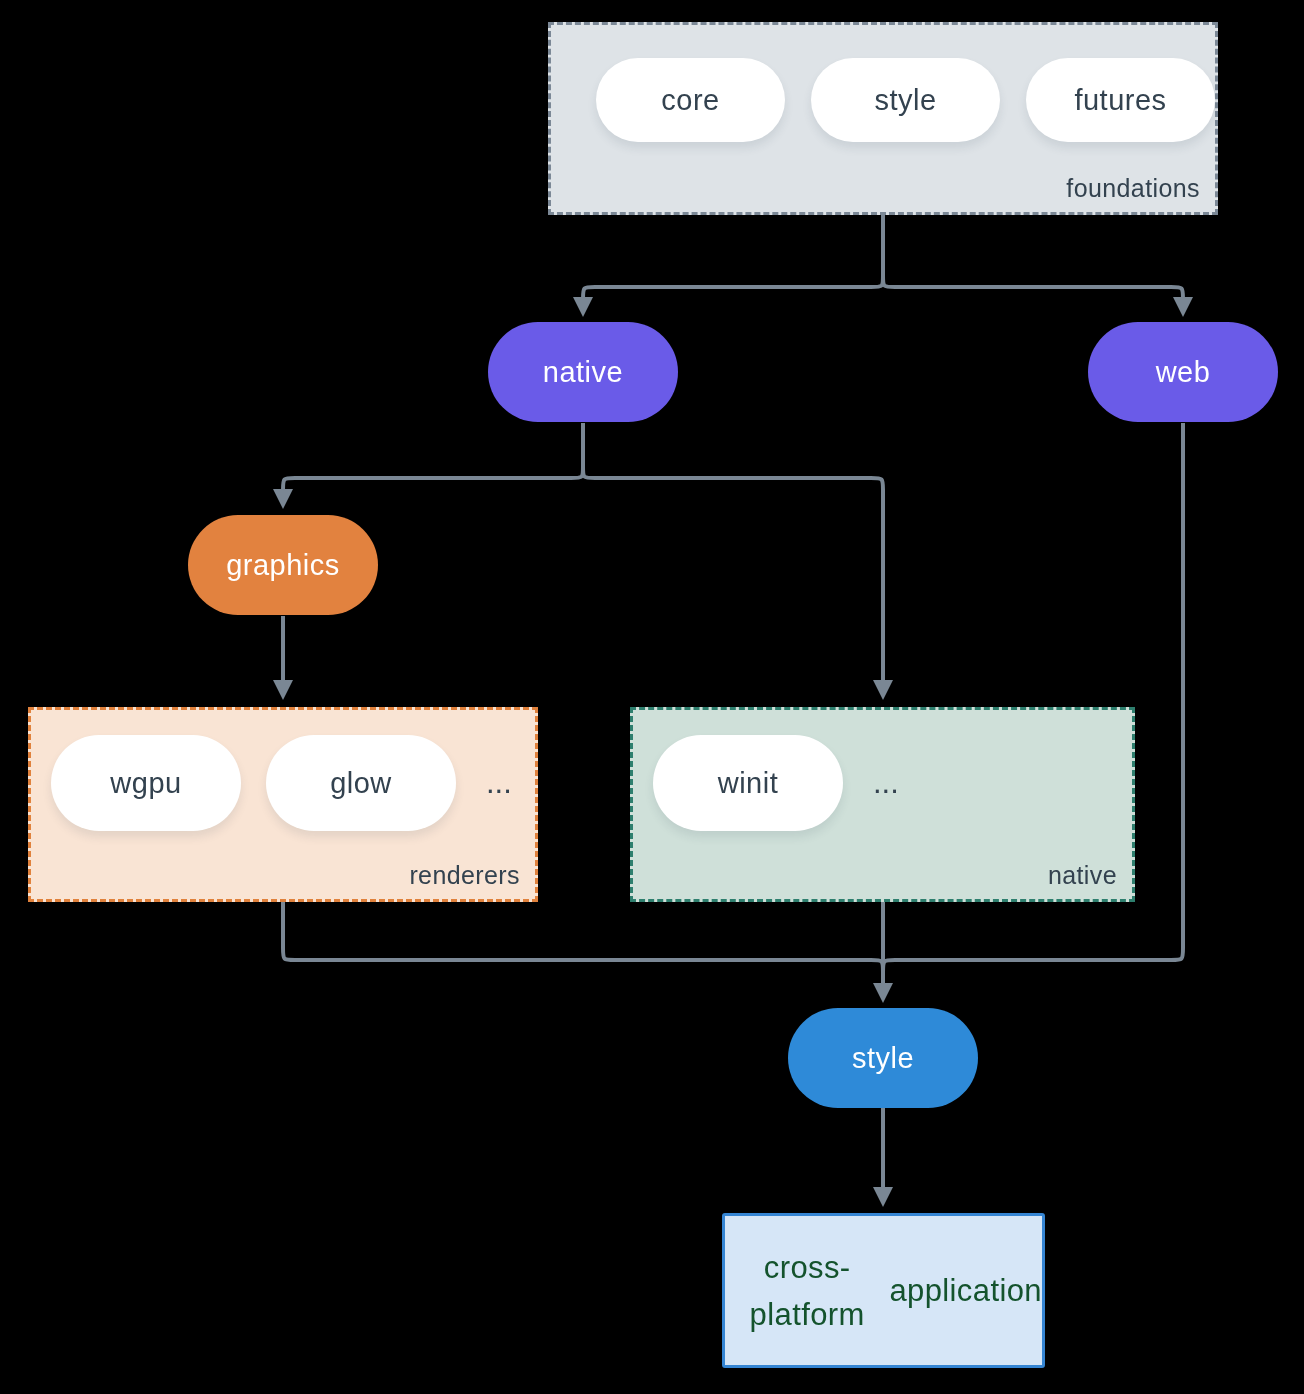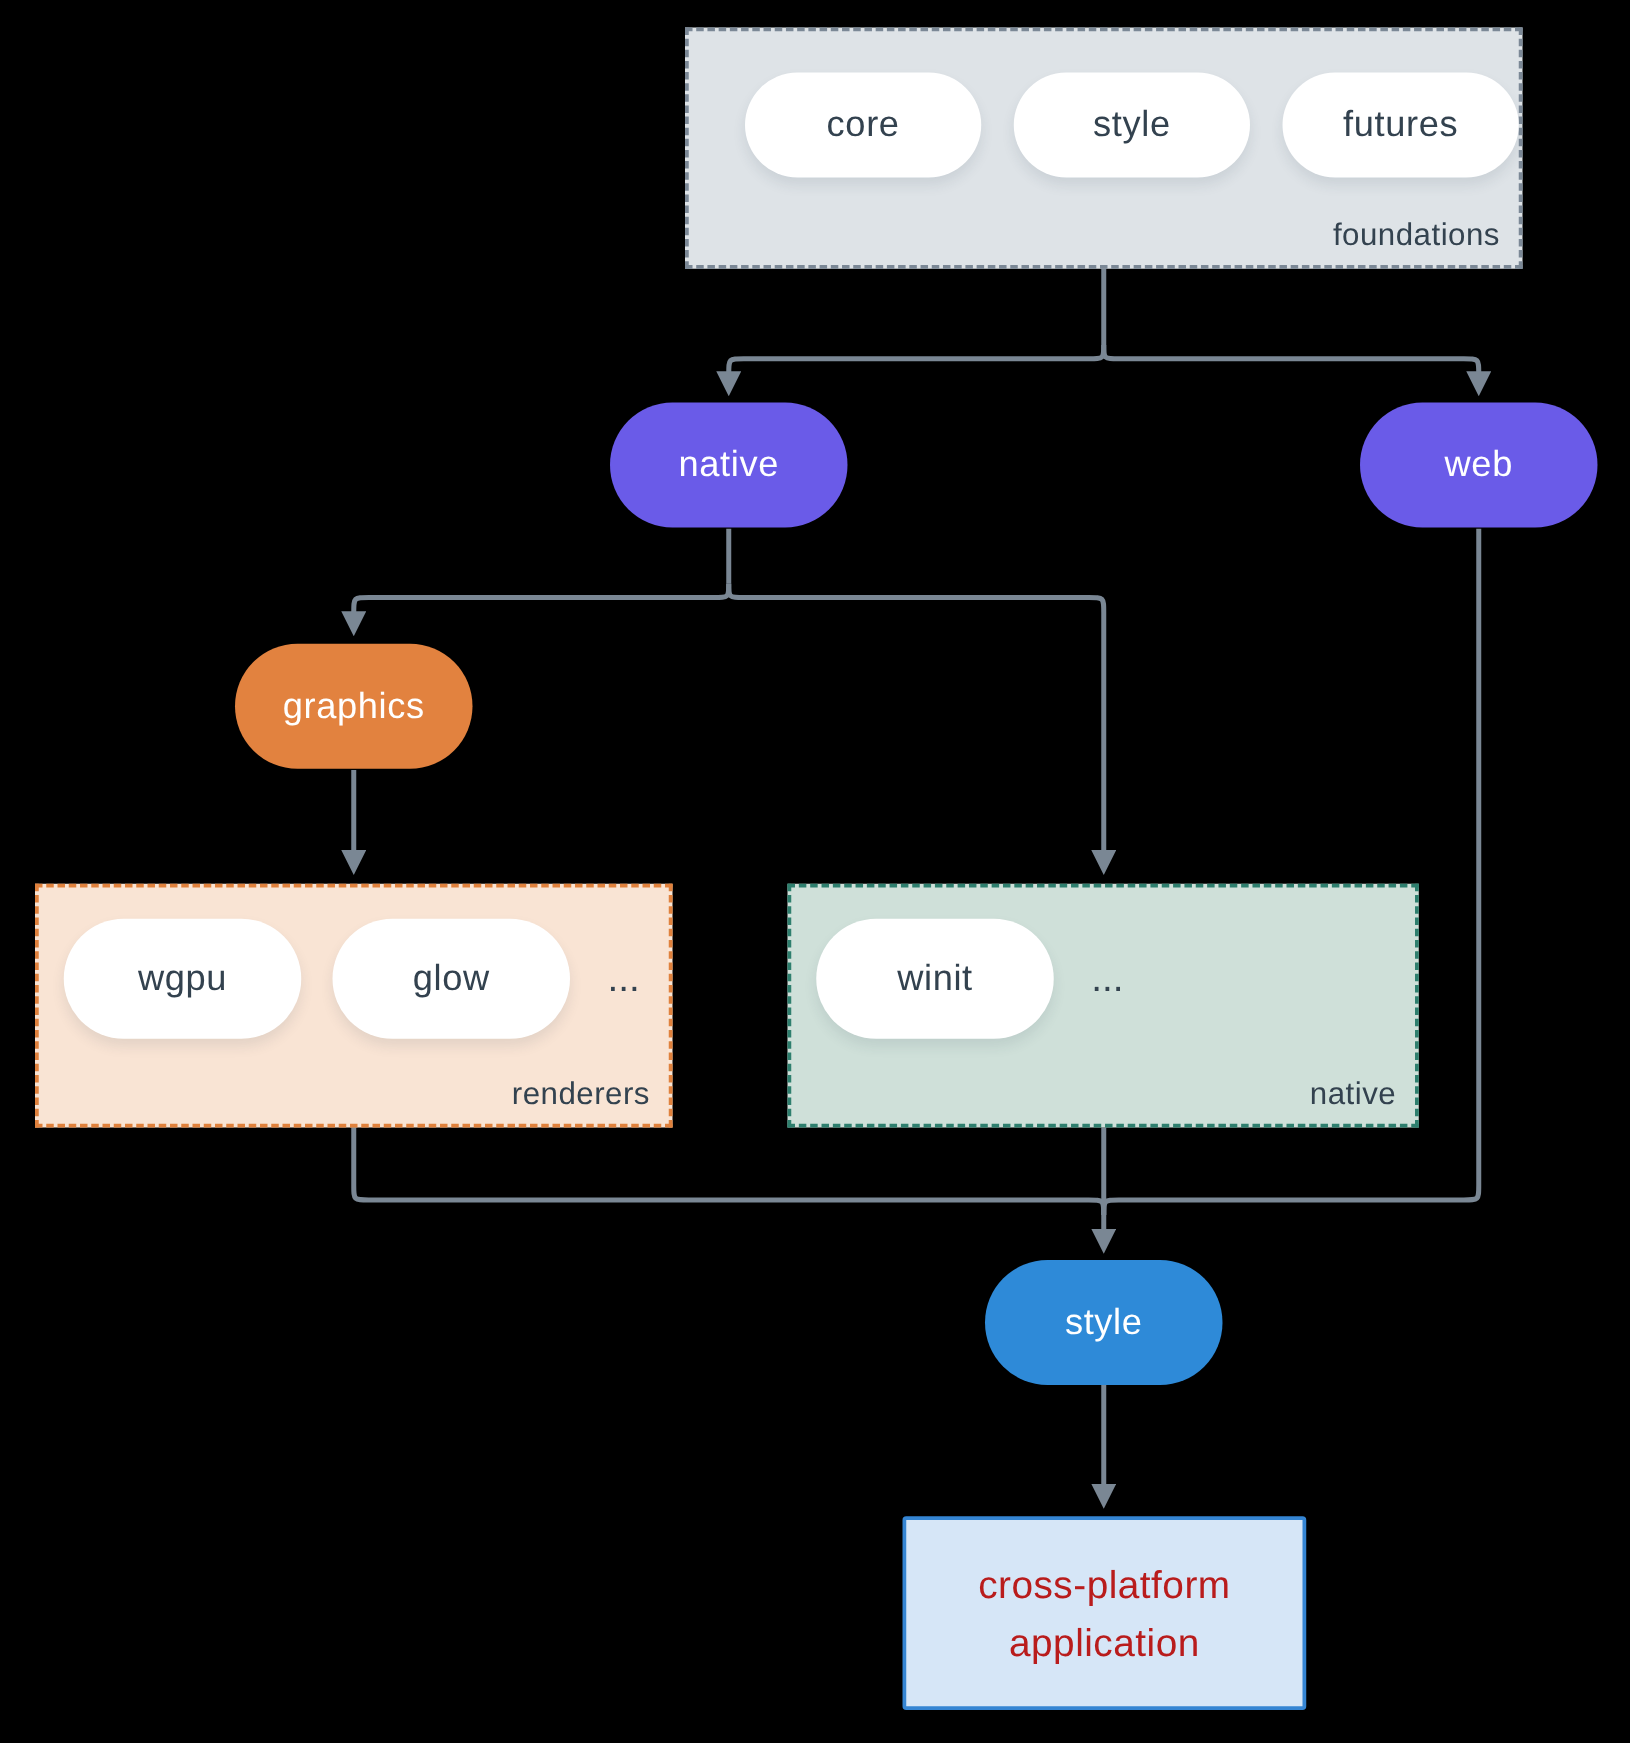--- a/index.html
+++ b/index.html
@@ -36,22 +36,22 @@
   .chips-sub{padding:25px 0 0 20px;gap:25px;}
   .chips-sub .chip{width:190px;height:96px;}
   .ellipsis{color:#33424f;font-size:31px;padding-left:5px;}
   .group-label{
     position:absolute;right:15px;bottom:9px;color:#33424f;font-size:25px;letter-spacing:.4px;
   }
 
   
   .app-box{
     background:#d6e6f7;border:3px solid #3585d3;border-radius:3px;
-    display:flex;flex-direction:column;align-items:center;justify-content:center;
-    color:#b91c1c;font-size:31px;line-height:47px;letter-spacing:.4px;text-align:center;
+    display:flex;flex-direction:row;align-items:center;justify-content:center;
+    color:#14532d;font-size:31px;line-height:47px;letter-spacing:.4px;text-align:center;
   }
 </style>
 </head>
 <body>
 
 <div class="canvas">
 
   <svg class="edges" viewBox="0 0 1304 1394" xmlns="http://www.w3.org/2000/svg">
     <defs>
       <marker id="arrow" markerUnits="userSpaceOnUse" markerWidth="20" markerHeight="20" viewBox="0 0 10 10" refX="7.5" refY="5" orient="auto">

